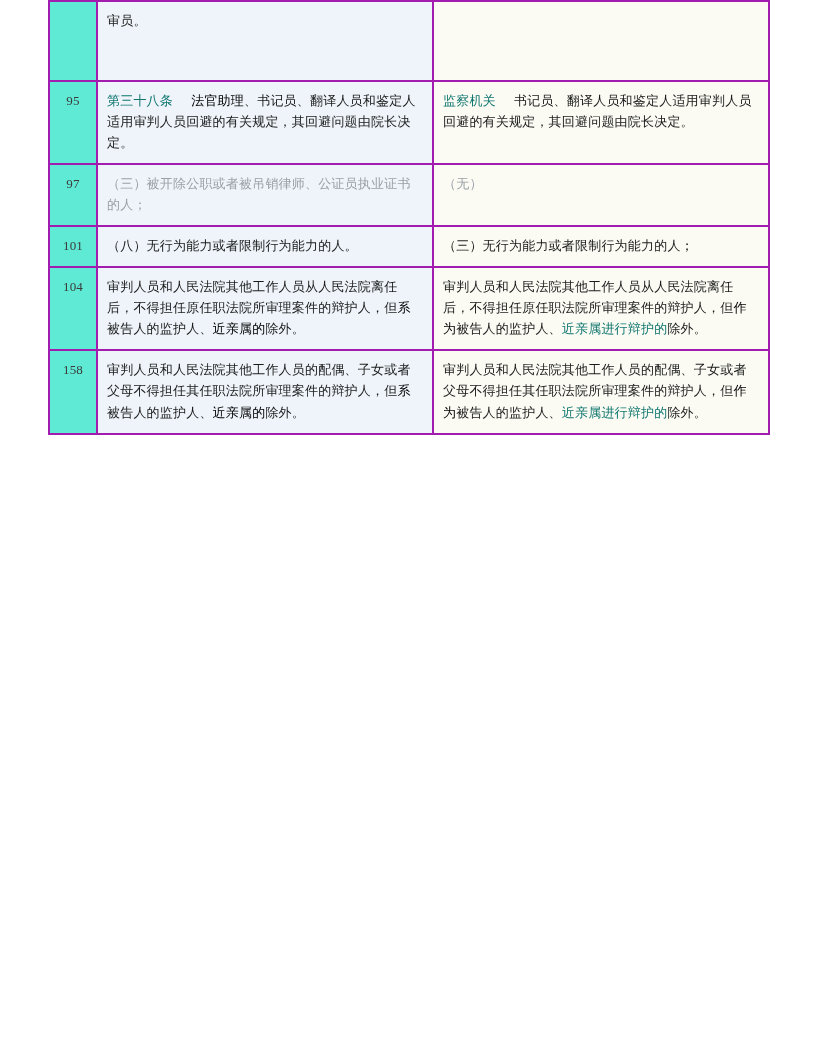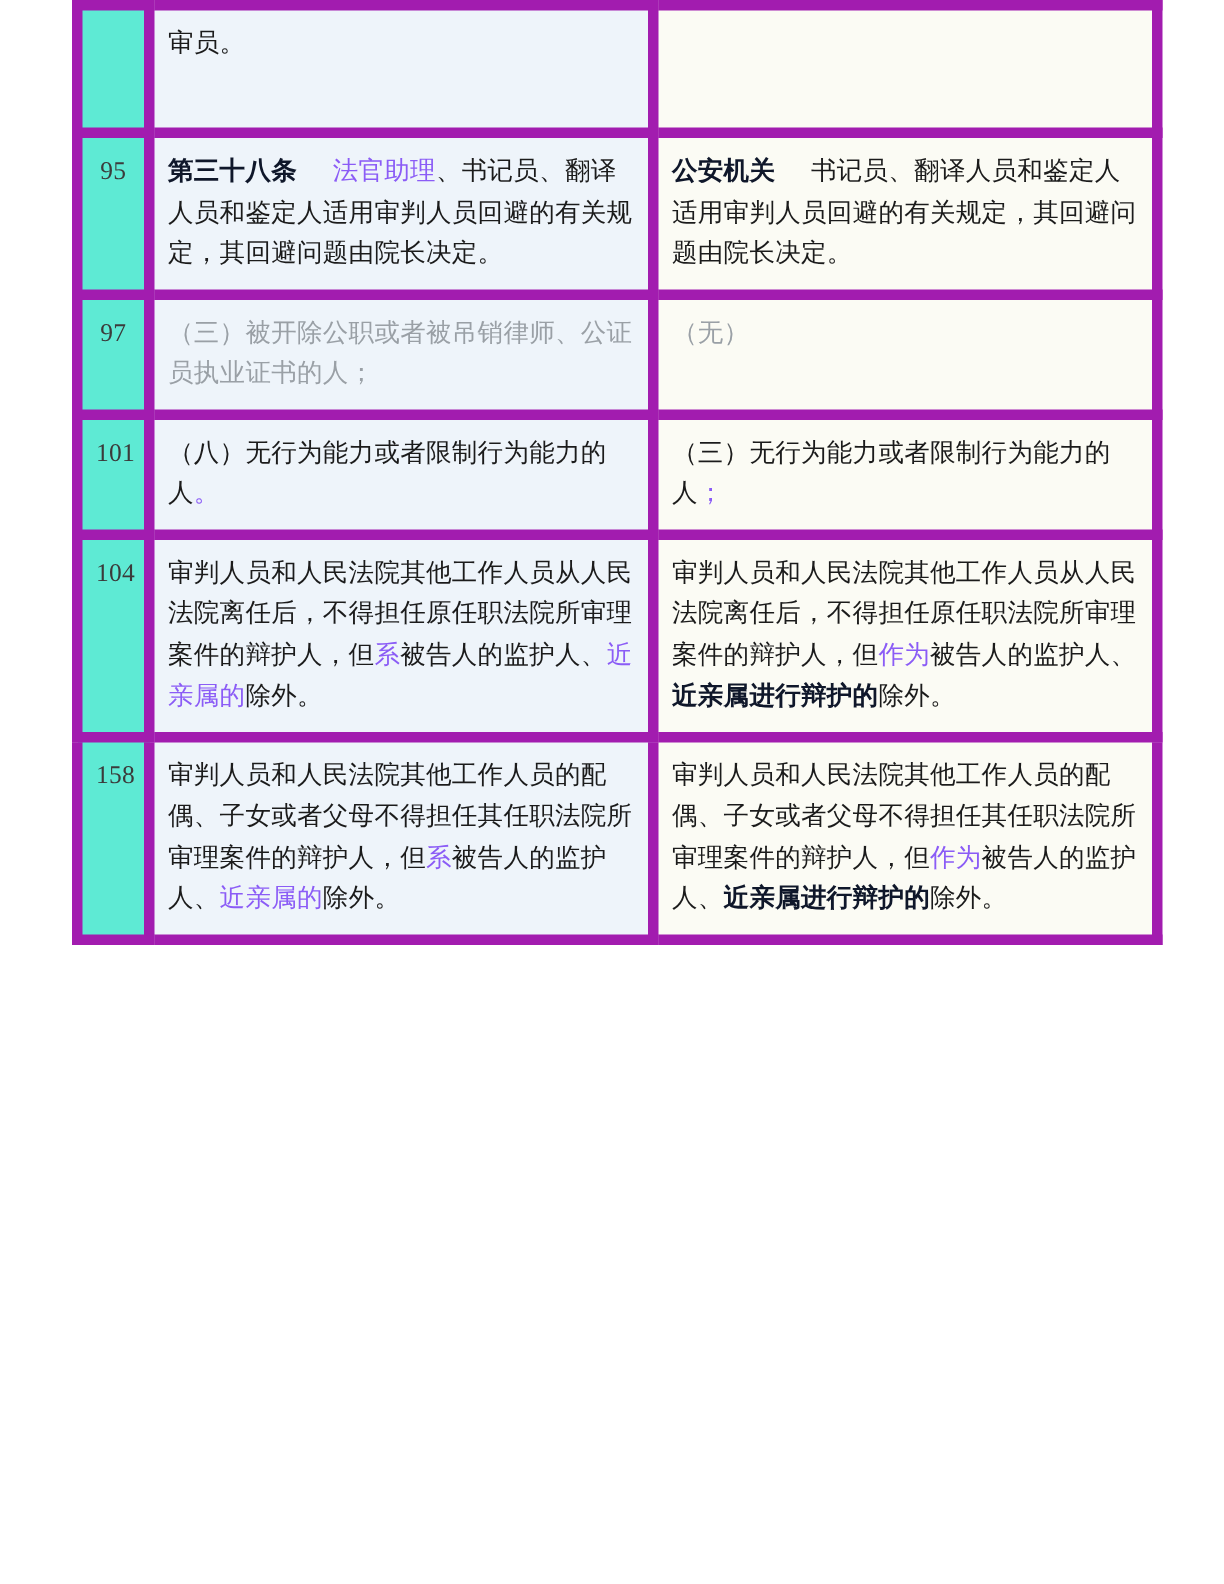--- a/index.html
+++ b/index.html
@@ -24,46 +24,46 @@
     border-collapse: collapse;
     width: 720px;
     table-layout: fixed;
     margin-top: 0;
   }
   table.cmp col.c-num { width: 48px; }
   table.cmp col.c-left { width: 336px; }
   table.cmp col.c-right { width: 336px; }
 
   table.cmp td {
-    border: 7px solid #a21caf;
+    border: 2px solid #a21caf;
     vertical-align: top;
     padding: 8px 9px 10px 9px;
-    font-size: 17px;
+    font-size: 13px;
     line-height: 1.62;
     letter-spacing: 0.2px;
   }
   td.num {
     text-align: center;
     font-family: "Liberation Serif", serif;
     font-size: 14px;
     color: #3b3b3b;
     padding-top: 9px;
     background: #5eead4;
   }
   td.left {
     background: #eef4fa;
     color: #1b1b1b;
   }
   td.right {
     background: #fbfbf4;
     color: #1b1b1b;
   }
   td.tall-1 { height: 60px; }
-  .hl { color: #8b5cf6; font-family: Liberation Serif, serif; }
-  .hl-b { color: #0f172a; font-weight: bold; }
+  .hl { color: #000000; font-family: Liberation Serif, serif; }
+  .hl-b { color: #0f766e; font-weight: normal; }
   .gray { color: #9aa0a6; }
   .sp { display: inline-block; width: 1.4em; }
 </style>
 </head>
 <body>
 
 <div class="page">
   <table class="cmp">
     <colgroup>
       <col class="c-num">
@@ -72,21 +72,21 @@
     </colgroup>
     <tbody id="tbody">
         <tr>
           <td class="num"></td>
           <td class="left tall-1"><span>审员。</span></td>
           <td class="right tall-1"></td>
         </tr>
         <tr>
           <td class="num">95</td>
           <td class="left"><span class="hl-b">第三十八条</span><span class="sp"></span><span class="hl">法官助理</span><span>、书记员、翻译人员和鉴定人适用审判人员回避的有关规定，其回避问题由院长决定。</span></td>
-          <td class="right"><span class="hl-b">公安机关</span><span class="sp"></span><span>书记员、翻译人员和鉴定人适用审判人员回避的有关规定，其回避问题由院长决定。</span></td>
+          <td class="right"><span class="hl-b">监察机关</span><span class="sp"></span><span>书记员、翻译人员和鉴定人适用审判人员回避的有关规定，其回避问题由院长决定。</span></td>
         </tr>
         <tr>
           <td class="num">97</td>
           <td class="left"><span class="gray">（三）被开除公职或者被吊销律师、公证员执业证书的人；</span></td>
           <td class="right"><span class="gray">（无）</span></td>
         </tr>
         <tr>
           <td class="num">101</td>
           <td class="left"><span>（八）无行为能力或者限制行为能力的人</span><span class="hl">。</span></td>
           <td class="right"><span>（三）无行为能力或者限制行为能力的人</span><span class="hl">；</span></td>

